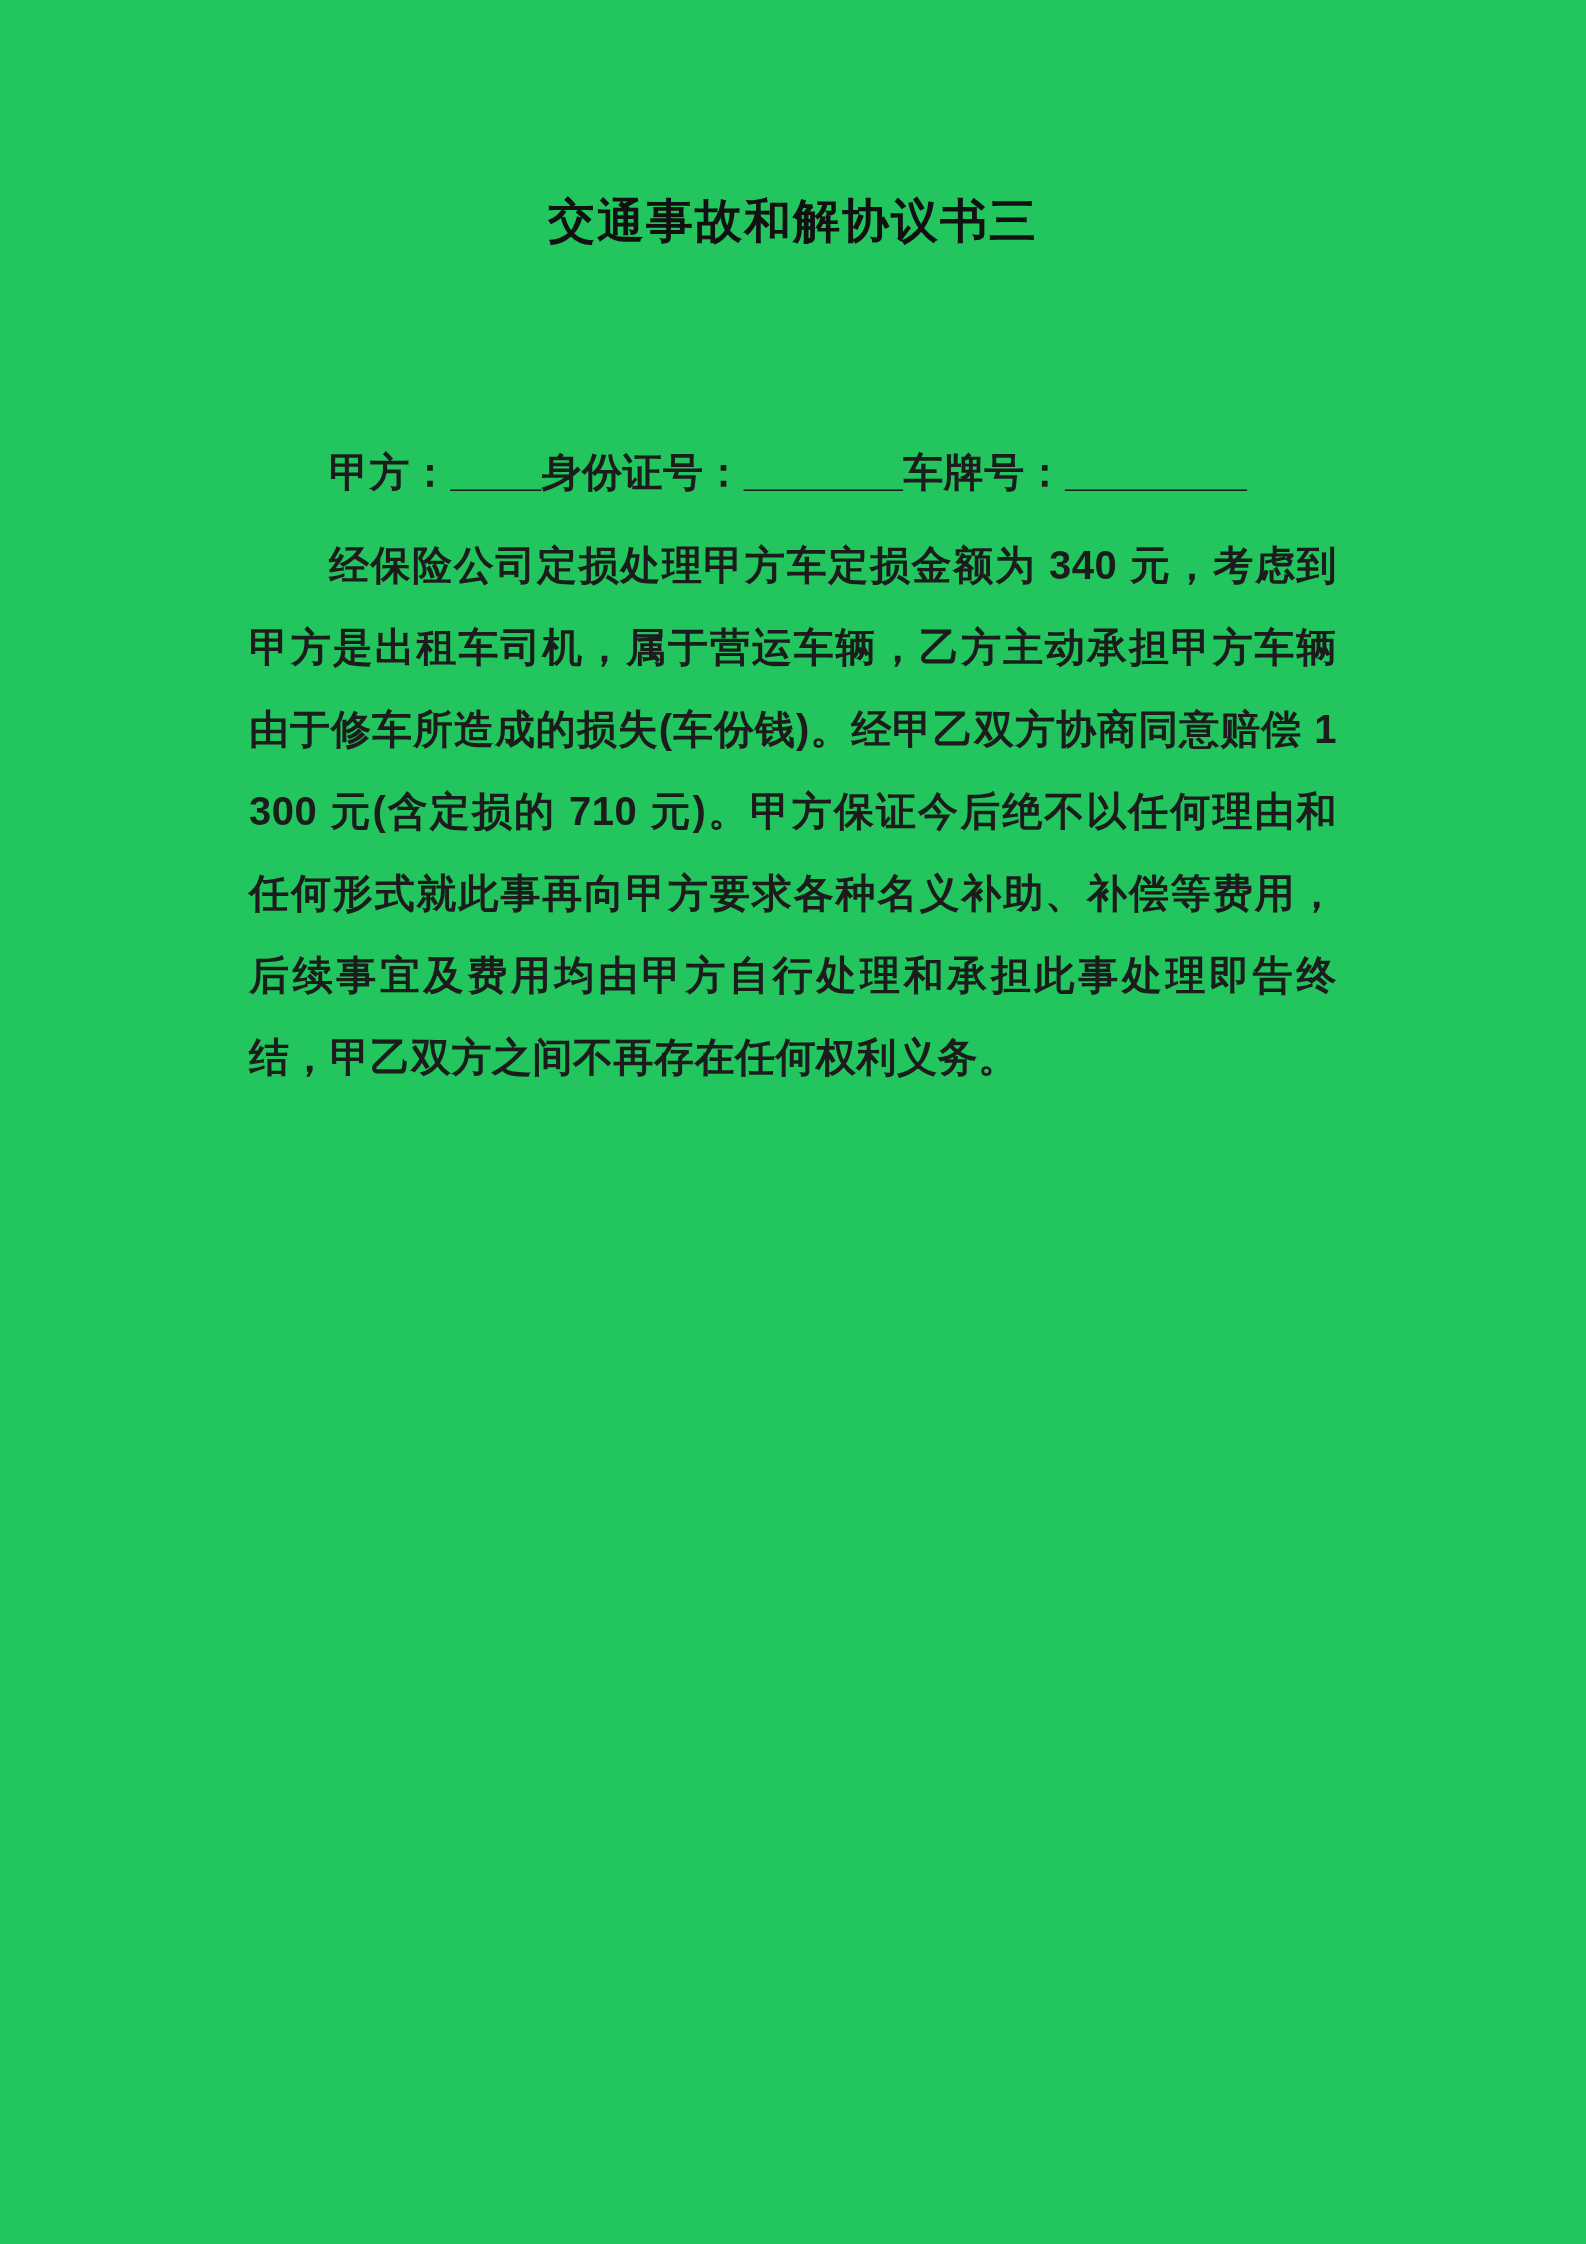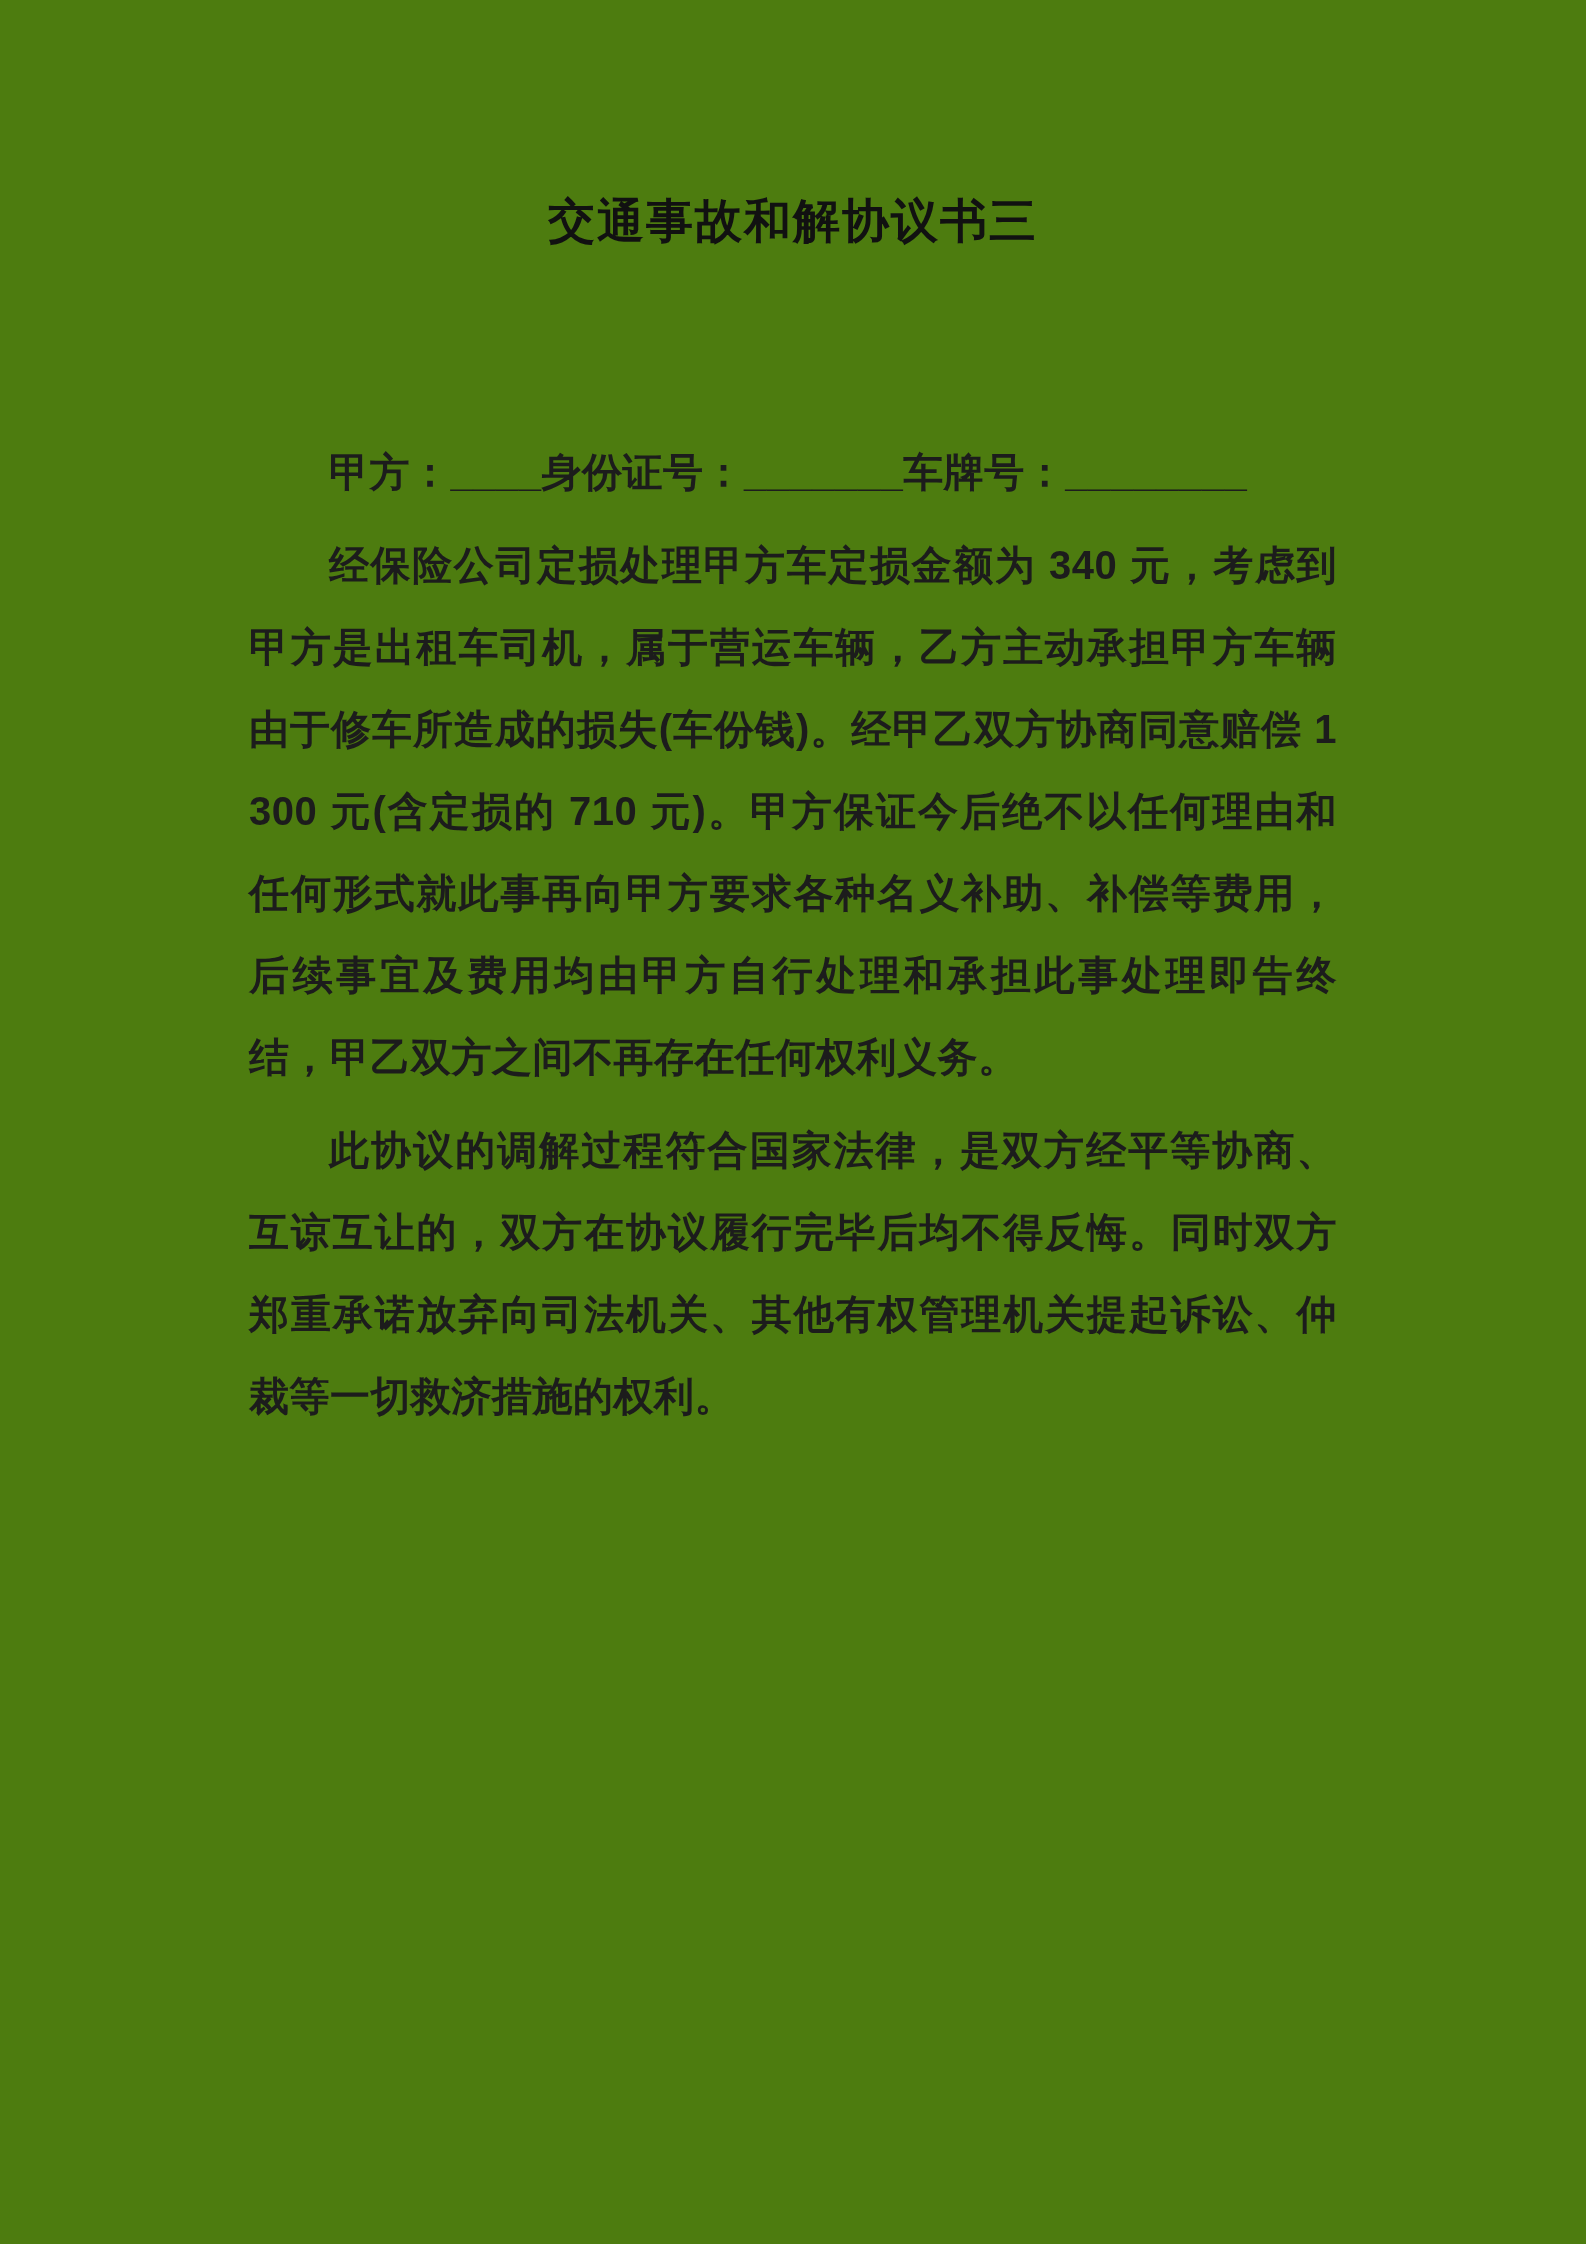--- a/index.html
+++ b/index.html
@@ -5,21 +5,21 @@
   html, body {
     margin: 0;
     padding: 0;
     background: #ffffff;
   }
   .page {
     position: relative;
     width: 1586px;
     height: 2244px;
     margin: 0 auto;
-    background: #4d7c0f;
+    background: #22c55e;
     box-sizing: border-box;
     padding: 190px 238px 0 238px;
     font-family: "Liberation Sans", "DejaVu Sans", sans-serif;
     color: #1c1c1c;
     overflow: hidden;
   }
   .doc-title {
     margin: 0 0 178px 0;
     text-align: center;
     font-size: 47px;
@@ -47,15 +47,14 @@
 
 <div class="page">
   <h1 class="doc-title">交通事故和解协议书三</h1>
 
   <p class="para">甲方：____身份证号：_______车牌号：________</p>
 
 
 
   <p class="para">经保险公司定损处理甲方车定损金额为 340 元，考虑到甲方是出租车司机，属于营运车辆，乙方主动承担甲方车辆由于修车所造成的损失(车份钱)。经甲乙双方协商同意赔偿 1300 元(含定损的 710 元)。甲方保证今后绝不以任何理由和任何形式就此事再向甲方要求各种名义补助、补偿等费用，后续事宜及费用均由甲方自行处理和承担此事处理即告终结，甲乙双方之间不再存在任何权利义务。</p>
 
-  <p class="para">此协议的调解过程符合国家法律，是双方经平等协商、互谅互让的，双方在协议履行完毕后均不得反悔。同时双方郑重承诺放弃向司法机关、其他有权管理机关提起诉讼、仲裁等一切救济措施的权利。</p>
 
 </div>
 
 </body></html>

